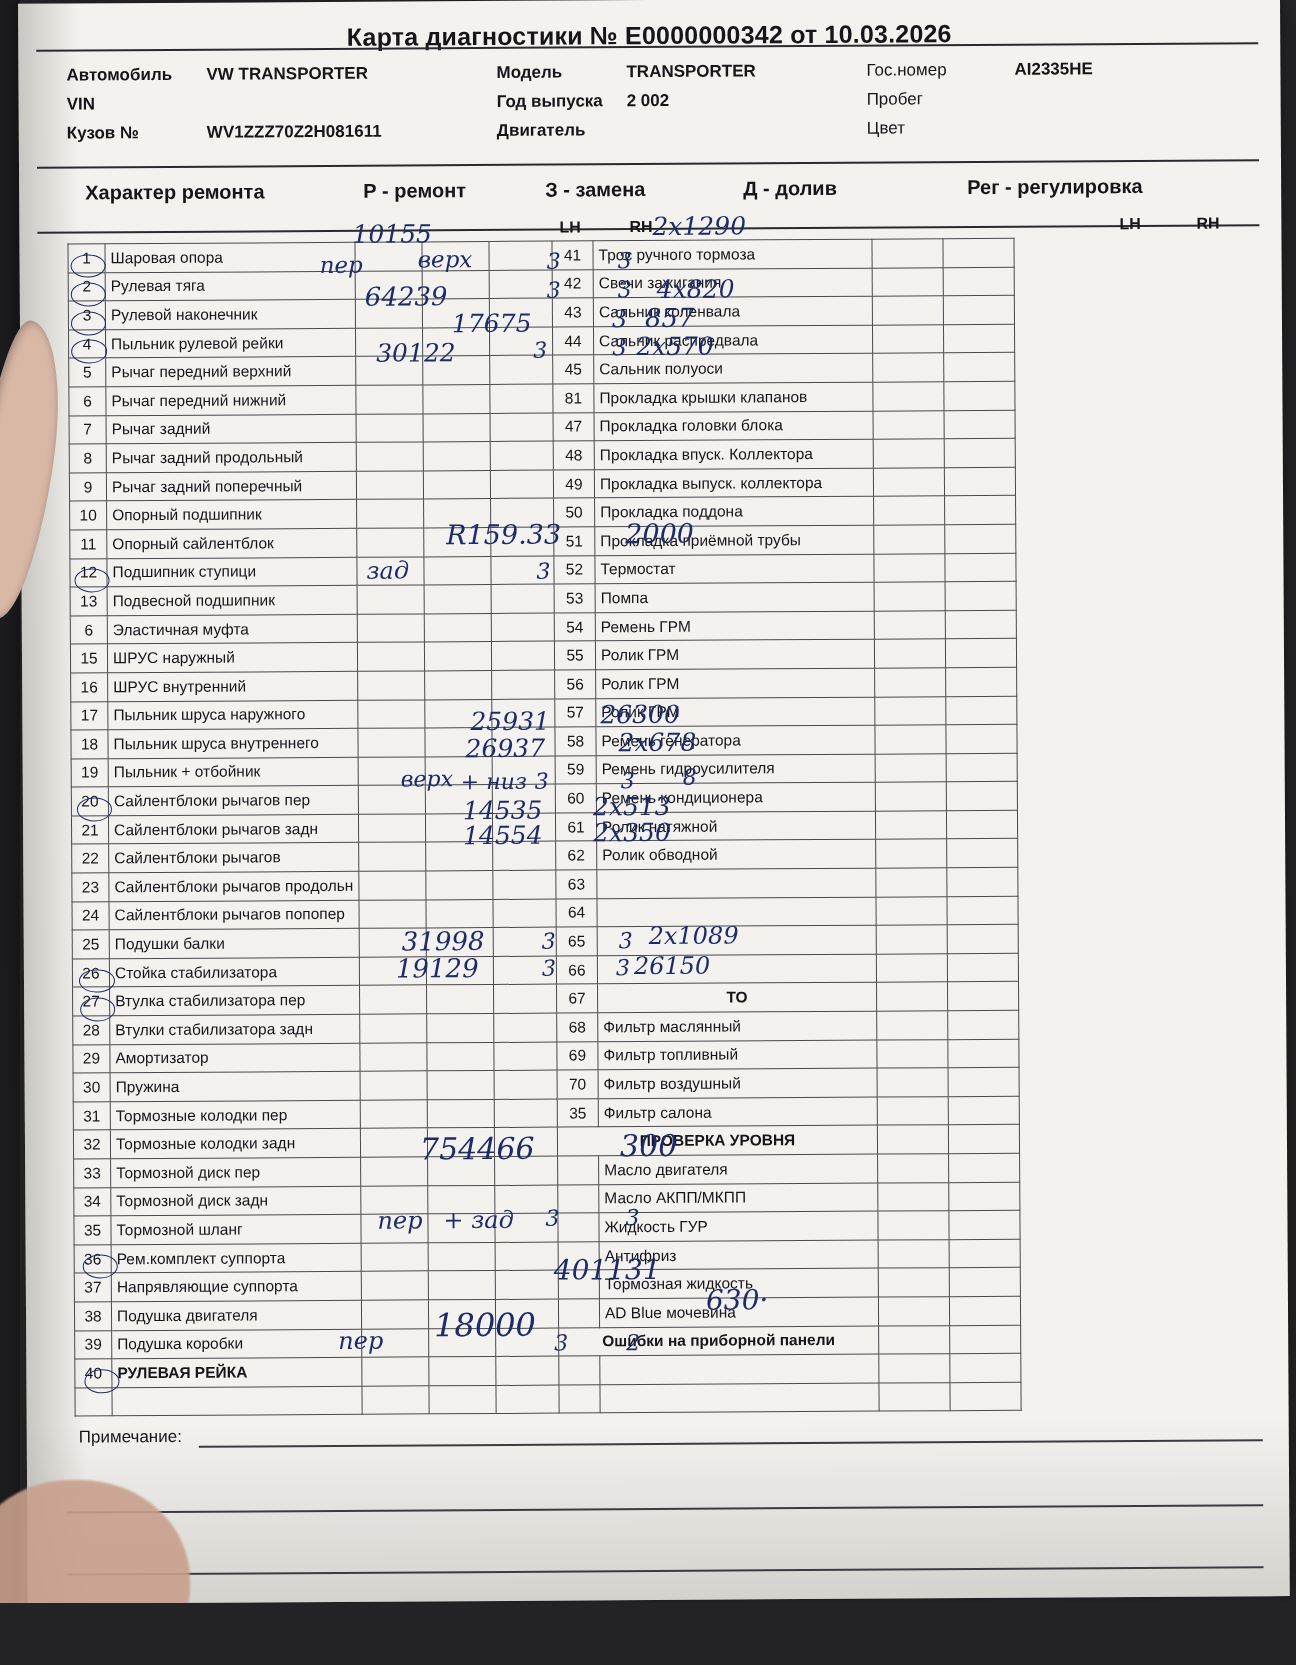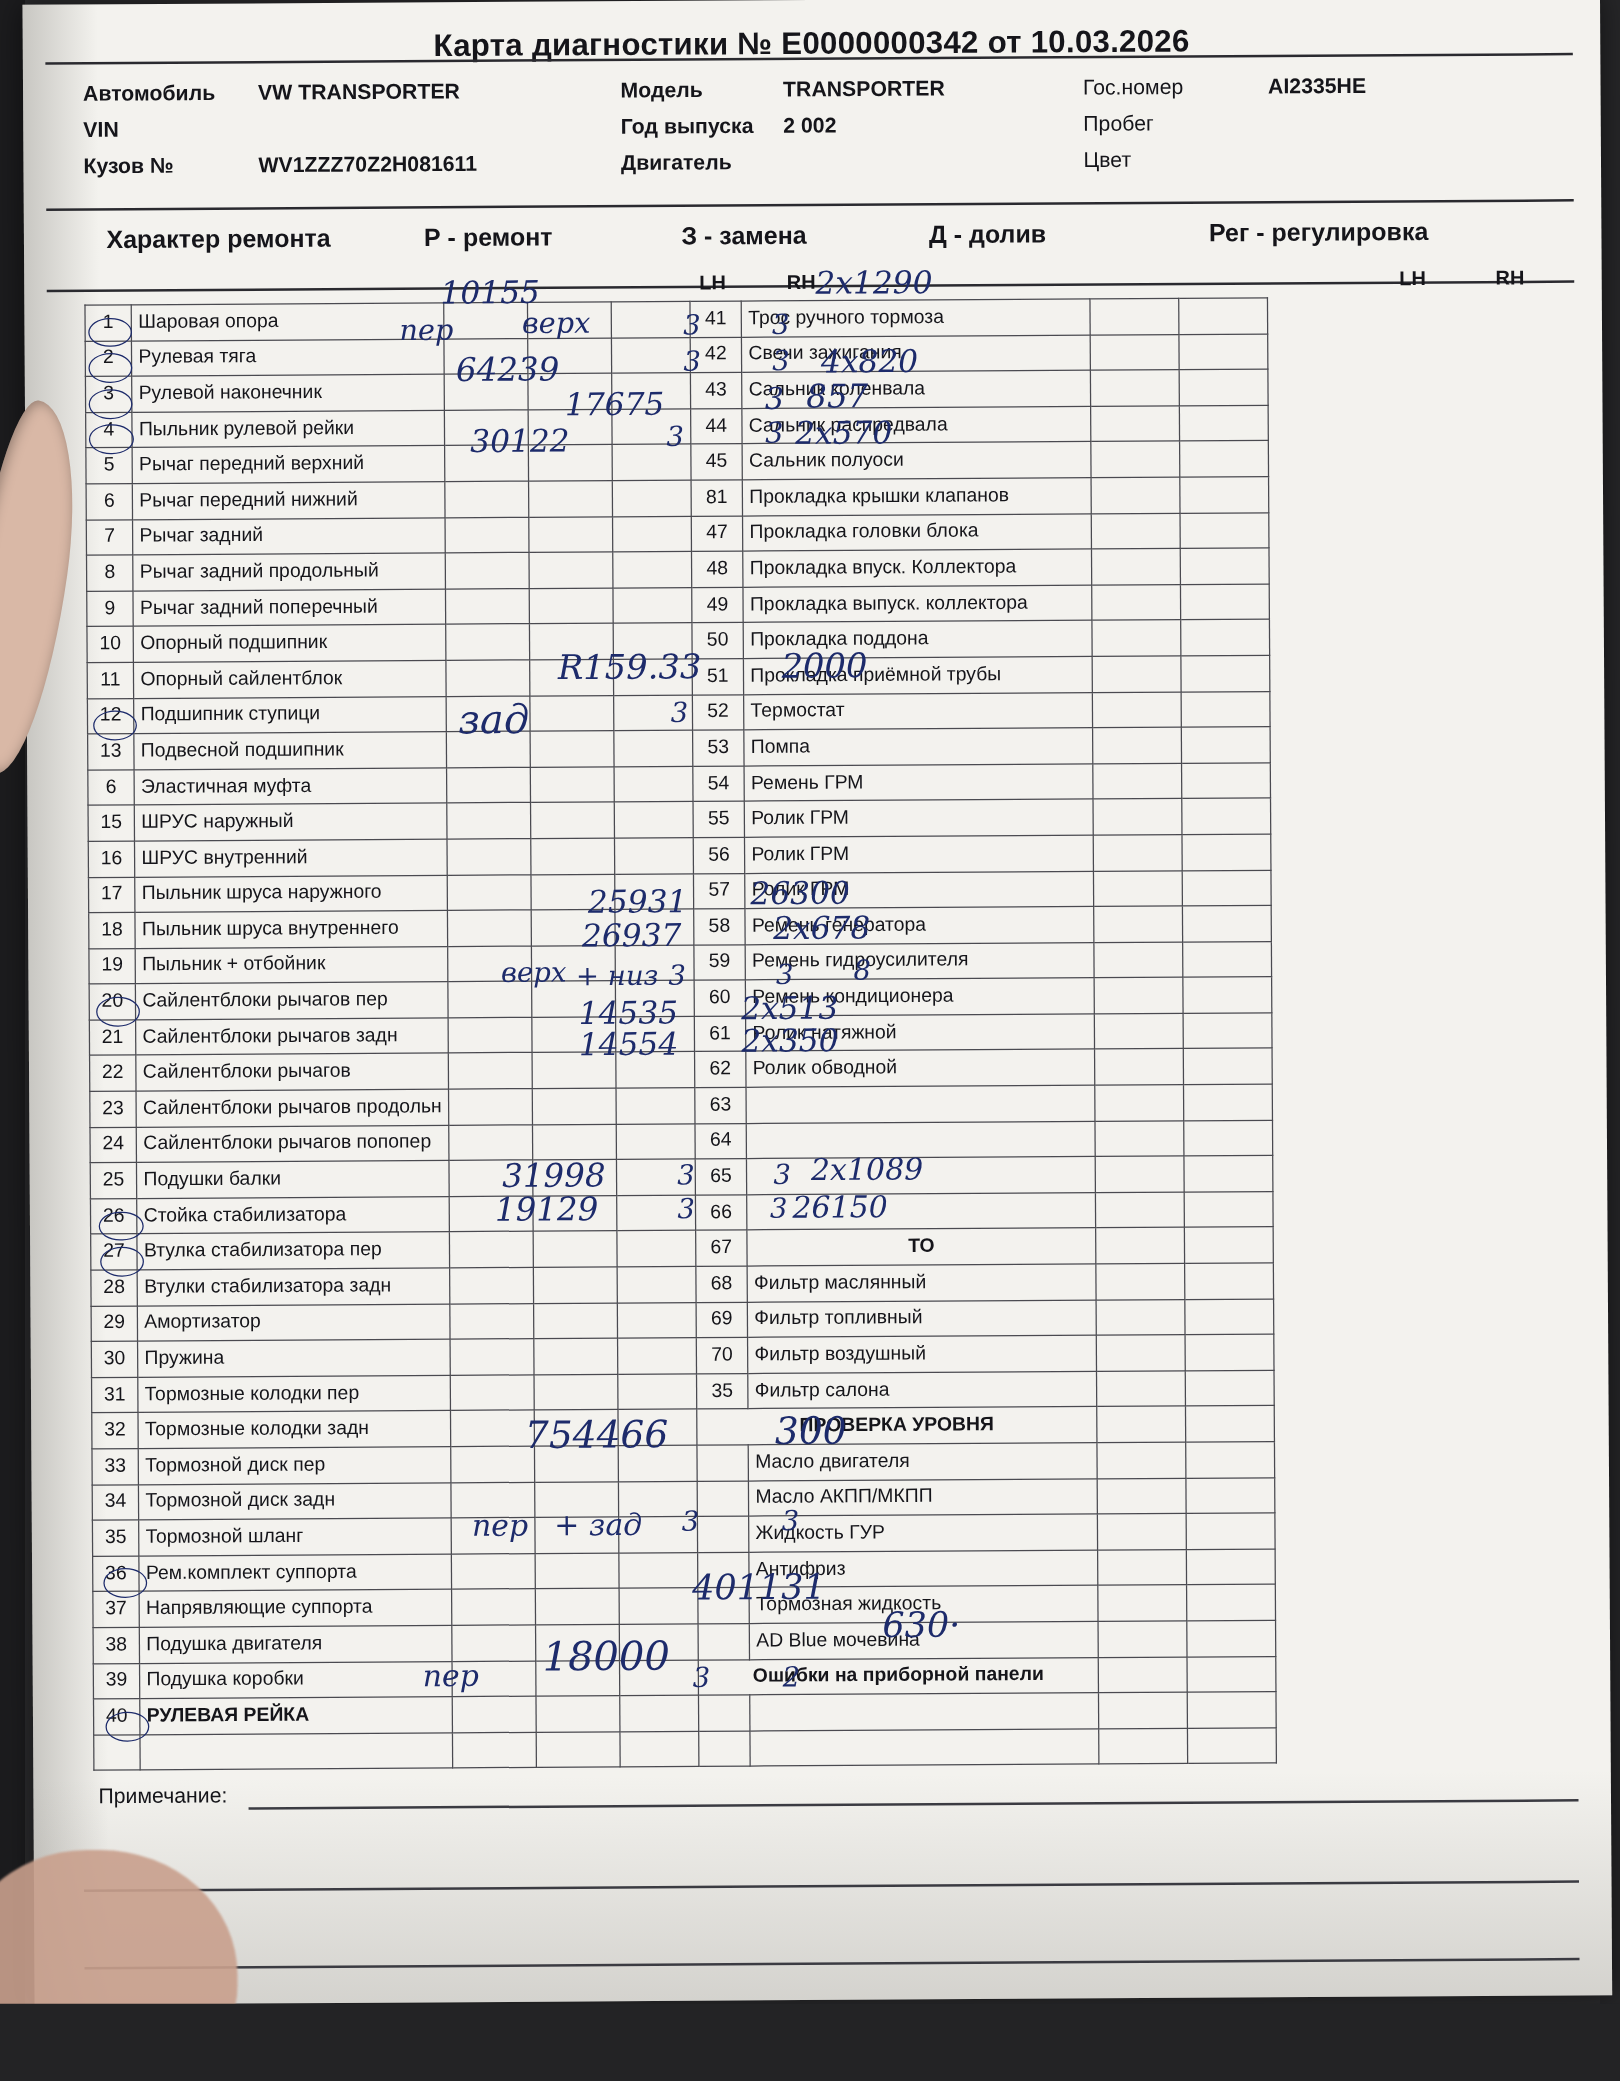--- a/index.html
+++ b/index.html
@@ -41,21 +41,21 @@
   .hdr .c-val{width:290px;font-weight:bold;}
   .hdr .c-lab2{width:130px;font-weight:bold;}
   .hdr .c-val2{width:240px;font-weight:bold;}
   .hdr .c-lab3{width:148px;font-weight:normal;}
   .hdr .c-val3{width:200px;font-weight:bold;}
 
   
   .band{position:absolute;left:48px;top:178px;width:1190px;font-size:20px;font-weight:bold;color:#15151a;}
   .band span{position:absolute;white-space:nowrap;}
   .b1{left:18px;top:0;}
-  .b2{left:272px;top:0;text-align:right;}
+  .b2{left:296px;top:0;text-align:right;}
   .b3{left:478px;top:0;}
   .b4{left:676px;top:0;}
   .b5{left:900px;top:0;}
 
   .lhrh{position:absolute;font-size:16px;font-weight:bold;color:#15151a;}
   .lh1{left:540px;top:218px;}
   .rh1{left:610px;top:218px;}
   .lh2{left:1100px;top:218px;}
   .rh2{left:1177px;top:218px;}
 
@@ -639,21 +639,21 @@
         <div class="hw" style="left: 637px; top: 275px; font-size: 25px;">4x820</div>
         <div class="hw" style="left: 432px; top: 308px; font-size: 25px;">17675</div>
         <div class="hw" style="left: 592px; top: 305px; font-size: 24px;">3</div>
         <div class="hw" style="left: 625px; top: 303px; font-size: 26px;">857</div>
         <div class="hw" style="left: 356px; top: 337px; font-size: 25px;">30122</div>
         <div class="hw" style="left: 513px; top: 337px; font-size: 22px;">3</div>
         <div class="hw" style="left: 592px; top: 334px; font-size: 23px;">3</div>
         <div class="hw" style="left: 616px; top: 332px; font-size: 25px;">2x570</div>
         <div class="hw" style="left: 425px; top: 518px; font-size: 27px;">R159.33</div>
         <div class="hw" style="left: 604px; top: 518px; font-size: 27px;">2000</div>
-        <div class="hw" style="left: 345px; top: 555px; font-size: 32px;">зад</div>
+        <div class="hw" style="left: 345px; top: 555px; font-size: 24px;">зад</div>
         <div class="hw" style="left: 515px; top: 558px; font-size: 22px;">3</div>
         <div class="hw" style="left: 448px; top: 706px; font-size: 25px;">25931</div>
         <div class="hw" style="left: 578px; top: 700px; font-size: 25px;">26300</div>
         <div class="hw" style="left: 443px; top: 733px; font-size: 25px;">26937</div>
         <div class="hw" style="left: 580px; top: 728px; font-size: 25px; margin-left: 16px;">2x678</div>
         <div class="hw" style="left: 378px; top: 765px; font-size: 22px;">верх</div>
         <div class="hw" style="left: 438px; top: 768px; font-size: 22px;">+ низ</div>
         <div class="hw" style="left: 512px; top: 768px; font-size: 22px;">3</div>
         <div class="hw" style="left: 598px; top: 768px; font-size: 22px;">3</div>
         <div class="hw" style="left: 660px; top: 765px; font-size: 22px;">8</div>

